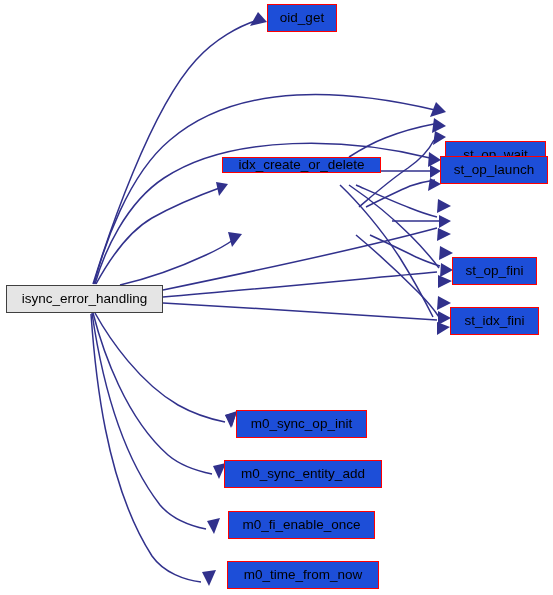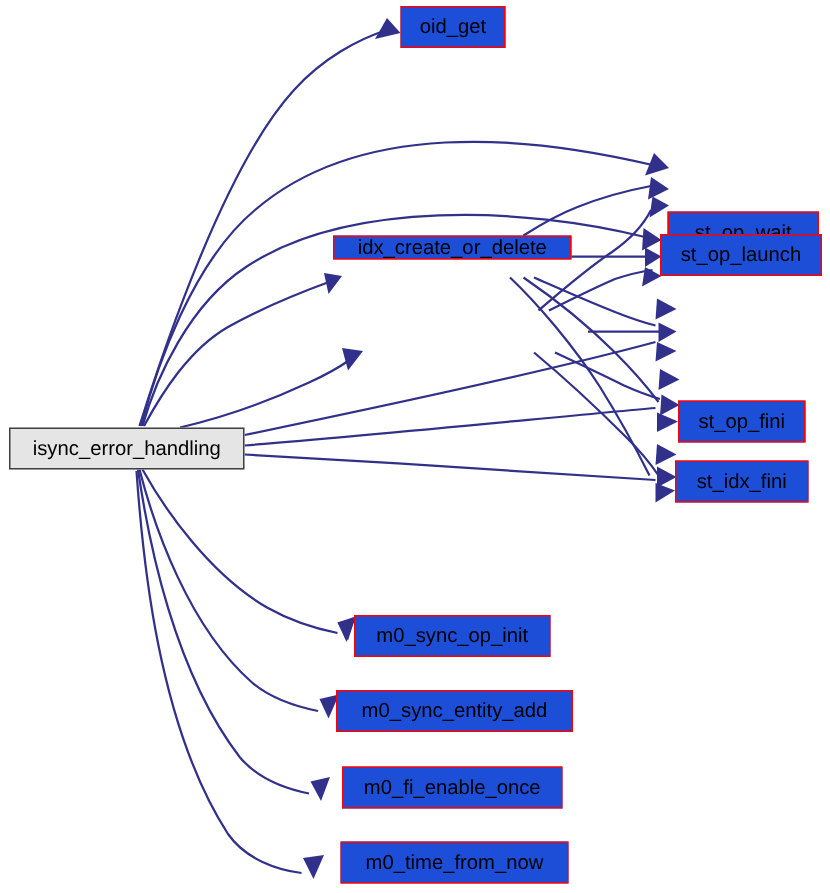--- a/index.html
+++ b/index.html
@@ -152,21 +152,21 @@
 
   <div class="gnode callee" style="left:445px; top:105px; width:101px; height:28px;margin-top:36px;">
     <span class="lbl">st_op_wait</span>
   </div>
 
   <div class="gnode callee" style="left:440px; top:156px; width:108px; height:28px;">
     <span class="lbl">st_op_launch</span>
   </div>
 
 
-  <div class="gnode callee" style="left:452px; top:267px; width:85px;  height:28px;">
+  <div class="gnode callee" style="left:452px; top:257px; width:85px;  height:28px;">
     <span class="lbl">st_op_fini</span>
   </div>
 
   <div class="gnode callee" style="left:450px; top:307px; width:89px;  height:28px;">
     <span class="lbl">st_idx_fini</span>
   </div>
 
   <div class="gnode callee" style="left:236px; top:410px; width:131px; height:28px;">
     <span class="lbl">m0_sync_op_init</span>
   </div>

